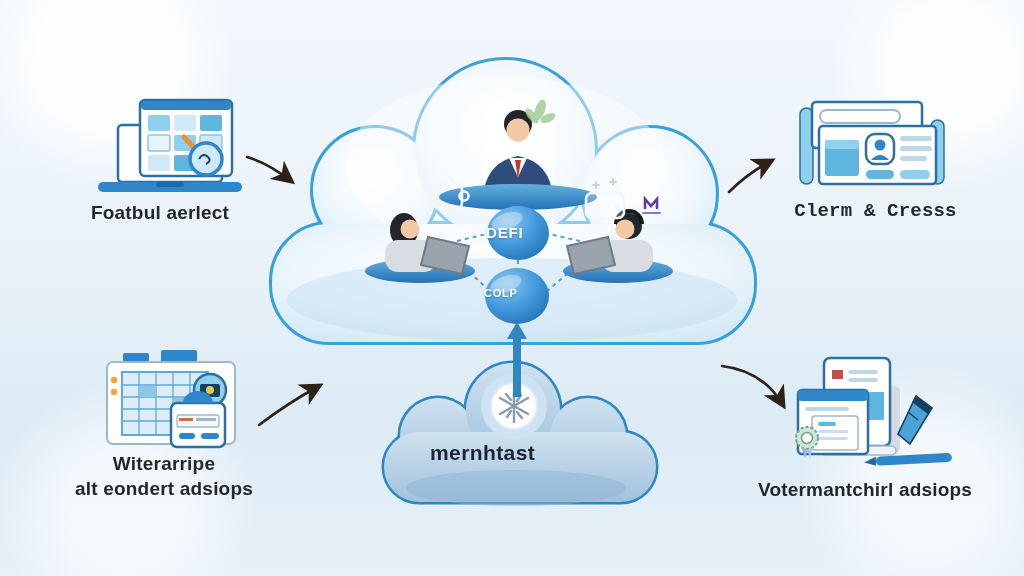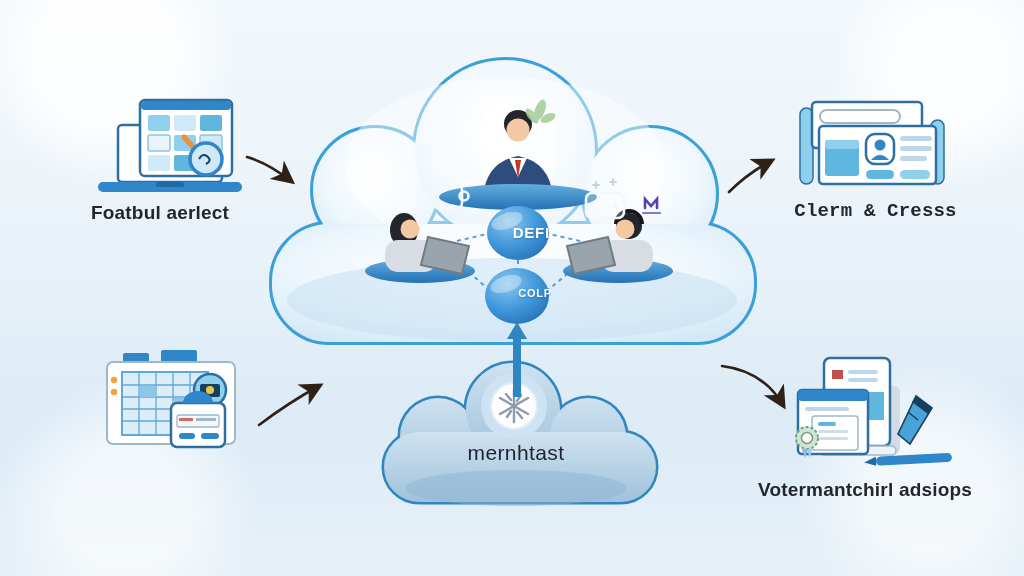--- a/index.html
+++ b/index.html
@@ -14,25 +14,25 @@
       linear-gradient(180deg,#f2f8fc 0%,#e9f2f9 45%,#dcebf6 72%,#e7f1f8 100%);
     padding-left: 32px;
   }
   svg{position:absolute;left:0;top:0;}
   .abs{position:absolute;}
   .node-label{
     position:absolute;color:#23272b;font-size:19px;font-weight:600;
     text-align:center;letter-spacing:.2px;line-height:25px;
   }
   .cloud-label{
-    position:absolute;color:#1d2430;font-size:21px;font-weight:400;
-    text-align:center;letter-spacing:.4px;
+    position:absolute;color:#1d2430;font-size:21px;font-weight:700;
+    text-align:left;letter-spacing:.4px;
   }
   .badge-label{
-    position:absolute;color:#ffffff;font-weight:700;text-align:right;
+    position:absolute;color:#ffffff;font-weight:700;text-align:left;
     letter-spacing:.8px;text-shadow:0 1px 2px rgba(20,70,120,.45);
   }
   .badge-top{left:486px;top:224px;width:64px;font-size:15px;}
   .badge-bottom{left:484px;top:287px;width:68px;font-size:11px;}
 </style>
 </head>
 <body>
 
 <div class="canvas">
 
@@ -321,20 +321,24 @@
       <path d="M136,46 L152,58 L130,94 L118,84 Z" fill="#4aa3d8" stroke="#16405f" stroke-width="1.6"></path>
       <path d="M136,46 L152,58 L148,64 L132,52 Z" fill="#16405f"></path>
       <line x1="128" y1="62" x2="138" y2="70" stroke="#16405f" stroke-width="1.5"></line>
     </g>
   </svg>
 
   <div class="node-label" style="left:55px;top:200px;width:210px;">Foatbul aerlect</div>
 
   <div class="node-label" style="left:778px;top:199px;width:195px;font-family:Liberation Mono, monospace;">Clerm &amp; Cresss</div>
 
+  <div class="node-label" style="left:53px;top:451px;width:222px;">
+    <div>Witerarripe</div>
+    <div>alt eondert adsiops</div>
+  </div>
 
   <div class="node-label" style="left:755px;top:477px;width:220px;">Votermantchirl adsiops</div>
 
   <div class="cloud-label" style="left:430px;top:441px;width:172px;">mernhtast</div>
 
   <div class="badge-label badge-top">DEFI</div>
   <div class="badge-label badge-bottom">COLP</div>
 
 </div>
 

